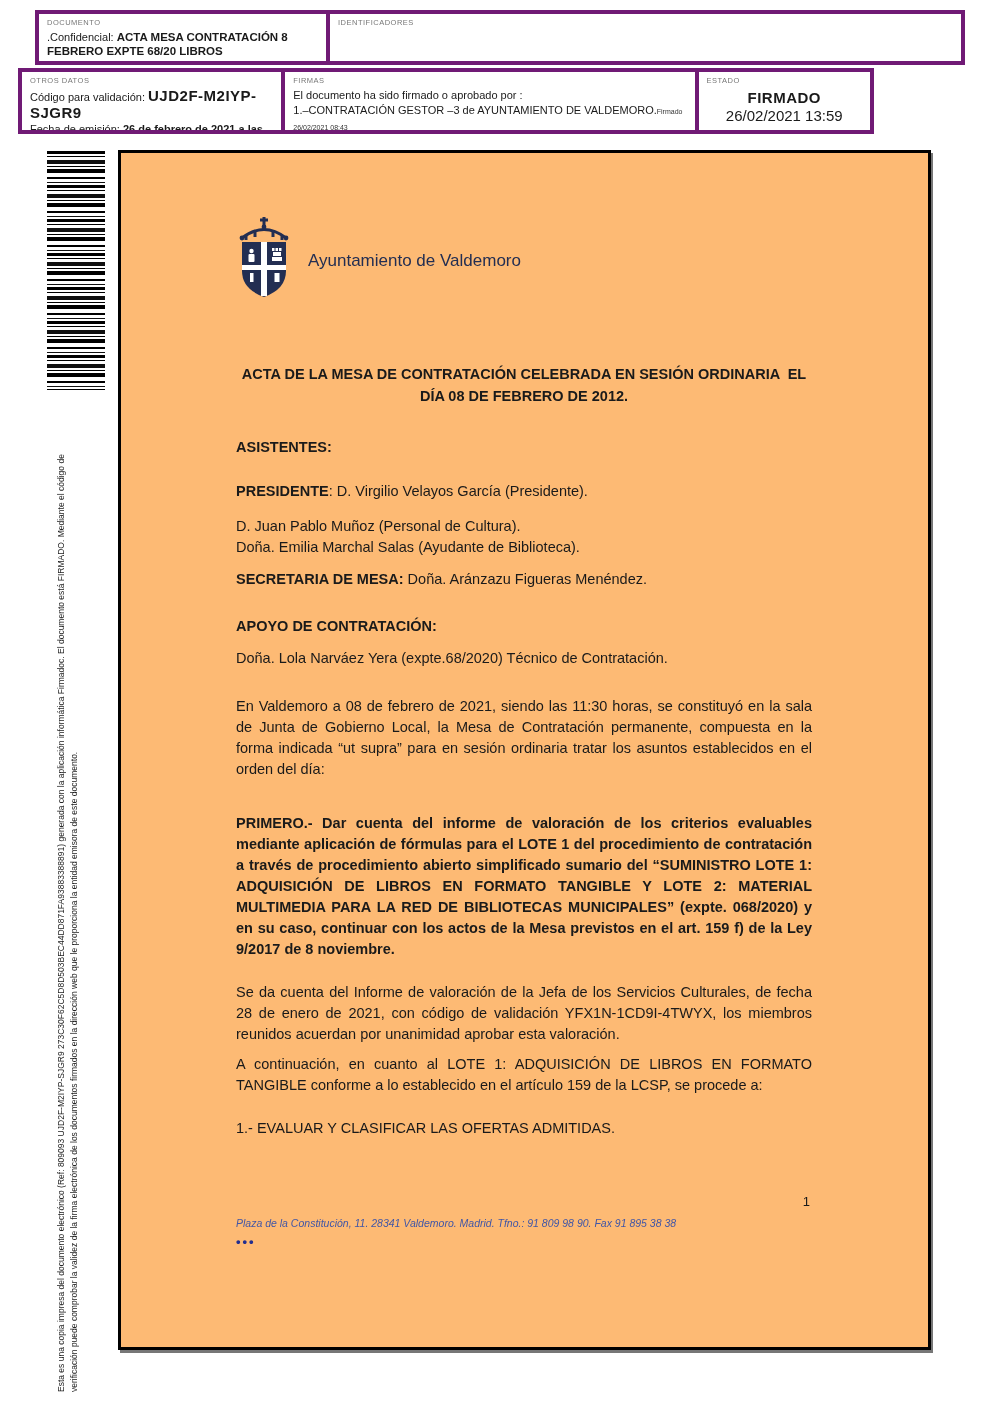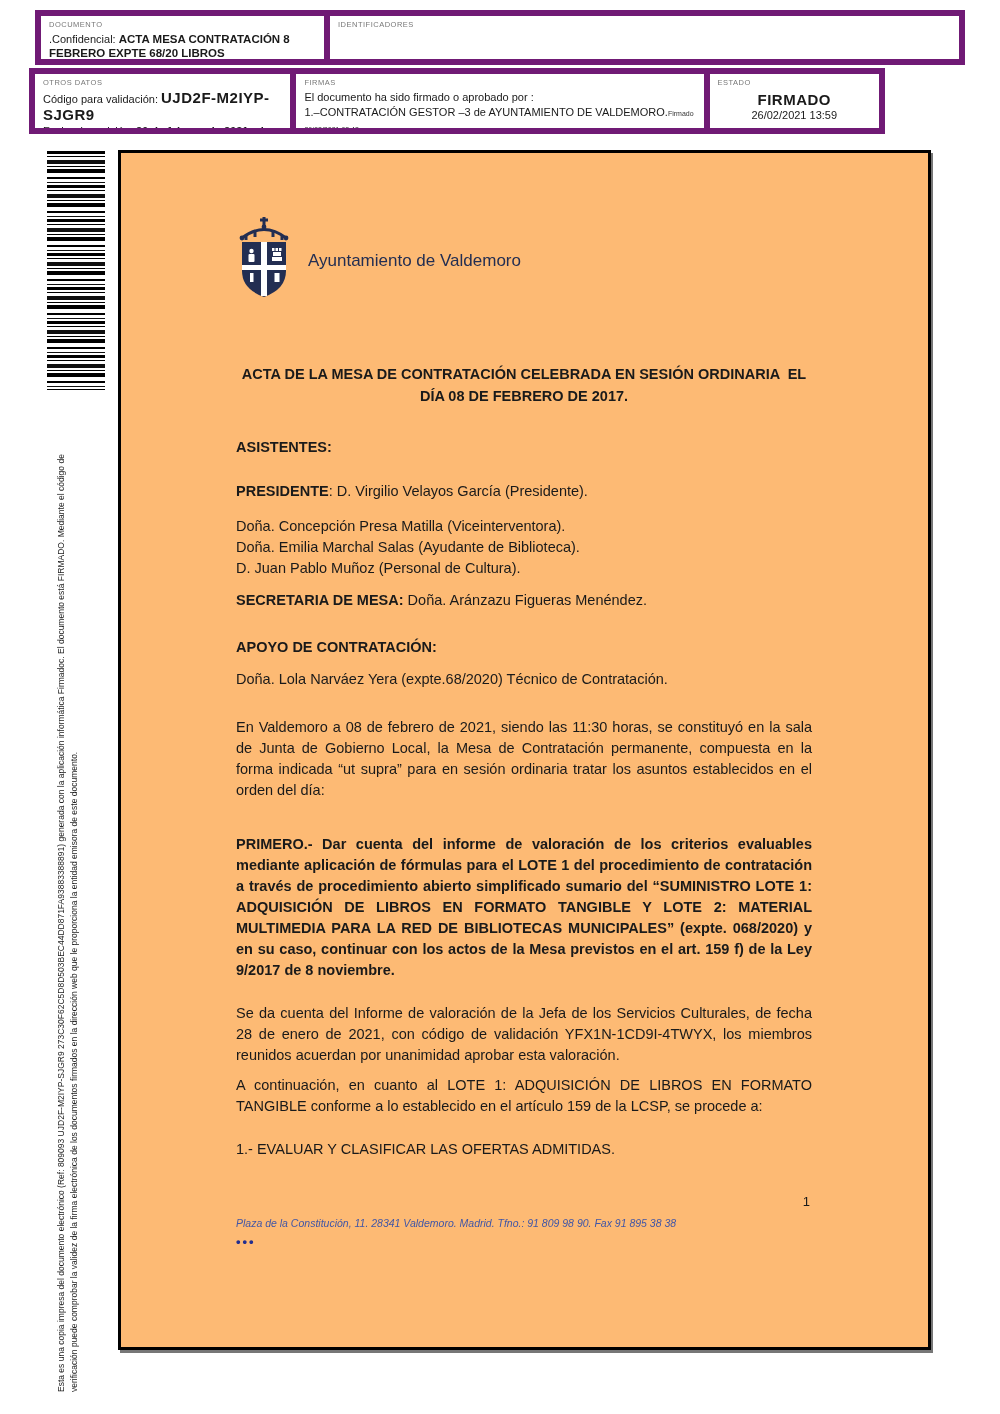--- a/index.html
+++ b/index.html
@@ -3,37 +3,37 @@
 <meta charset="utf-8">
 <style>
   * { margin:0; padding:0; box-sizing:border-box; }
   html,body { background:#fff; }
   body { font-family:"Liberation Sans", sans-serif; color:#1a1a1a; }
   .page { position:relative; width:1000px; height:1414px; background:#fff; overflow:hidden; }
 
   
   .hrow { position:absolute; display:flex; }
   .hrow1 { left:35px; top:10px; width:930px; height:55px; }
-  .hrow2 { left:29px; top:68px; width:856px; height:66px; }
-  .hcell { border:6px solid #701a75; background:#fff; padding:4px 8px 3px 8px; overflow:hidden; }
+  .hrow2 { left:18px; top:68px; width:856px; height:66px; }
+  .hcell { border:4px solid #701a75; background:#fff; padding:4px 8px 3px 8px; overflow:hidden; }
   .hcell + .hcell { border-left:none; }
   .hc-doc   { width:295px; }
   .hc-ident { width:635px; }
   .hc-otros { width:290px; }
   .hc-firmas{ width:450px; }
   .hc-estado{ width:190px; text-align:center; }
   .hlabel { font-size:7.5px; letter-spacing:.5px; color:#777; text-align:left; margin-bottom:3px; }
   .hval { font-size:11px; line-height:14px; }
   .hval b { font-size:11.5px; }
   .otros-line { font-size:11px; line-height:15px; }
   .code-val { font-weight:bold; font-size:15px; letter-spacing:.5px; }
   .firmas-line { font-size:11px; line-height:14.5px; }
   .stamp { font-size:7px; color:#333; }
   .estado-val { font-weight:bold; font-size:15px; margin-top:4px; letter-spacing:.5px; }
-  .estado-date { font-size:11px; margin-top:1px; }
+  .estado-date { font-size:15px; margin-top:1px; }
 
   
   .barcode { position:absolute; left:47px; top:151px; width:58px; height:239px;
     background:repeating-linear-gradient(to bottom,
       #000 0 3px, #fff 3px 5px, #000 5px 6px, #fff 6px 9px,
       #111 9px 13px, #fff 13px 15px, #000 15px 16px, #fff 16px 18px,
       #000 18px 22px, #fff 22px 26px, #000 26px 28px, #fff 28px 31px,
       #111 31px 32px, #fff 32px 34px); }
   .side-text { position:absolute; left:55px; top:1392px; width:962px; height:28px;
     transform:rotate(-90deg); transform-origin:0 0;
@@ -156,33 +156,32 @@
               <rect x="39.5" y="33" width="2.5" height="3"></rect>
               <rect x="43" y="33" width="2.5" height="3"></rect>
             <rect x="37" y="37" width="8" height="4"></rect>
             <rect x="36" y="42" width="10" height="4"></rect>
             <rect x="38.5" y="58" width="5" height="9"></rect>
           </g>
         </svg>
         <div class="org-name">Ayuntamiento de Valdemoro</div>
       </div>
 
-      <div class="doc-title">ACTA DE LA MESA DE CONTRATACIÓN CELEBRADA EN SESIÓN ORDINARIA  EL DÍA 08 DE FEBRERO DE 2017.</div>
+      <div class="doc-title">ACTA DE LA MESA DE CONTRATACIÓN CELEBRADA EN SESIÓN ORDINARIA  EL DÍA 08 DE FEBRERO DE 2012.</div>
 
       <div class="bodytxt b m-asist">ASISTENTES:</div>
 
       <div class="bodytxt m-presi">
         <span class="b">PRESIDENTE</span><span>: D. Virgilio Velayos García (Presidente).</span>
       </div>
 
 
       <div class="bodytxt m-vocall">
-        <div>Doña. Concepción Presa Matilla (Viceinterventora).</div>
+        <div>D. Juan Pablo Muñoz (Personal de Cultura).</div>
         <div>Doña. Emilia Marchal Salas (Ayudante de Biblioteca).</div>
-        <div>D. Juan Pablo Muñoz (Personal de Cultura).</div>
       </div>
 
       <div class="bodytxt m-secre">
         <span class="b">SECRETARIA DE MESA:</span><span> Doña. Aránzazu Figueras Menéndez.</span>
       </div>
 
       <div class="bodytxt b m-apoyoh">APOYO DE CONTRATACIÓN:</div>
       <div class="bodytxt m-apoyov">Doña. Lola Narváez Yera (expte.68/2020) Técnico de Contratación.</div>
 
       <div class="bodytxt just m-intro">En Valdemoro  a  08 de febrero de 2021, siendo las 11:30 horas, se constituyó en la sala de Junta de Gobierno Local, la Mesa de Contratación permanente, compuesta en la forma indicada “ut supra” para en sesión ordinaria tratar los asuntos establecidos en el orden del día:</div>

